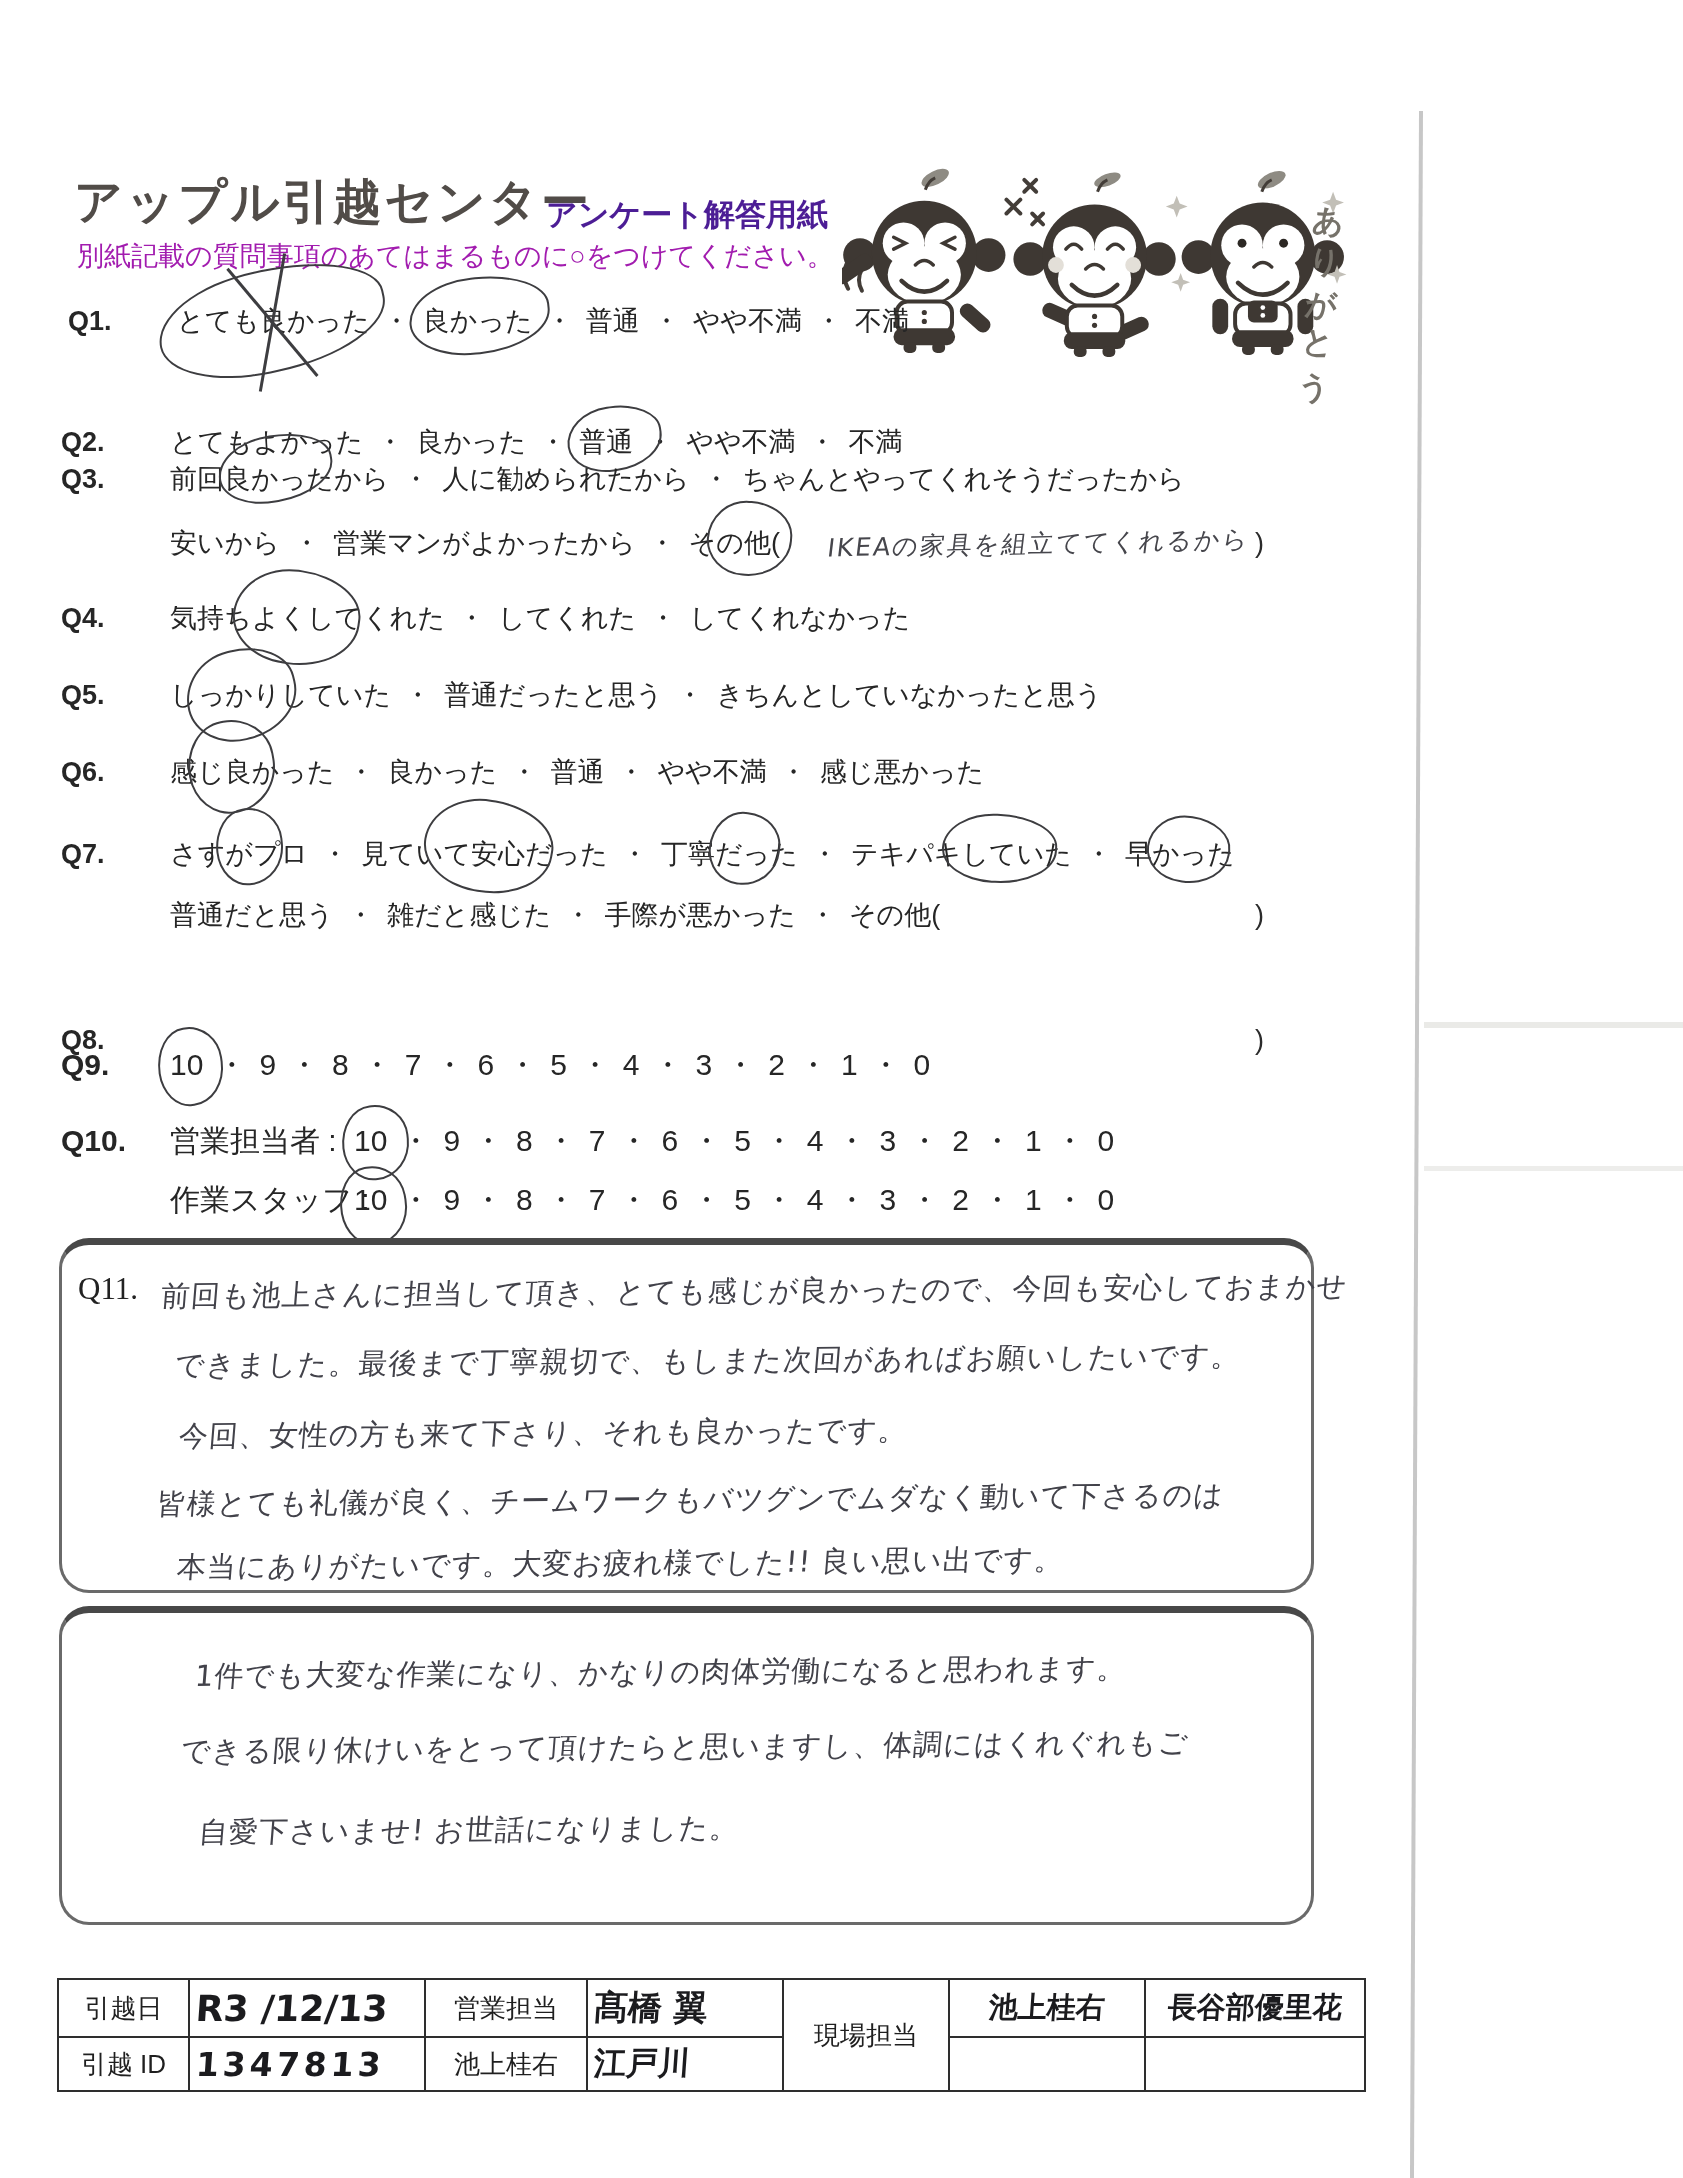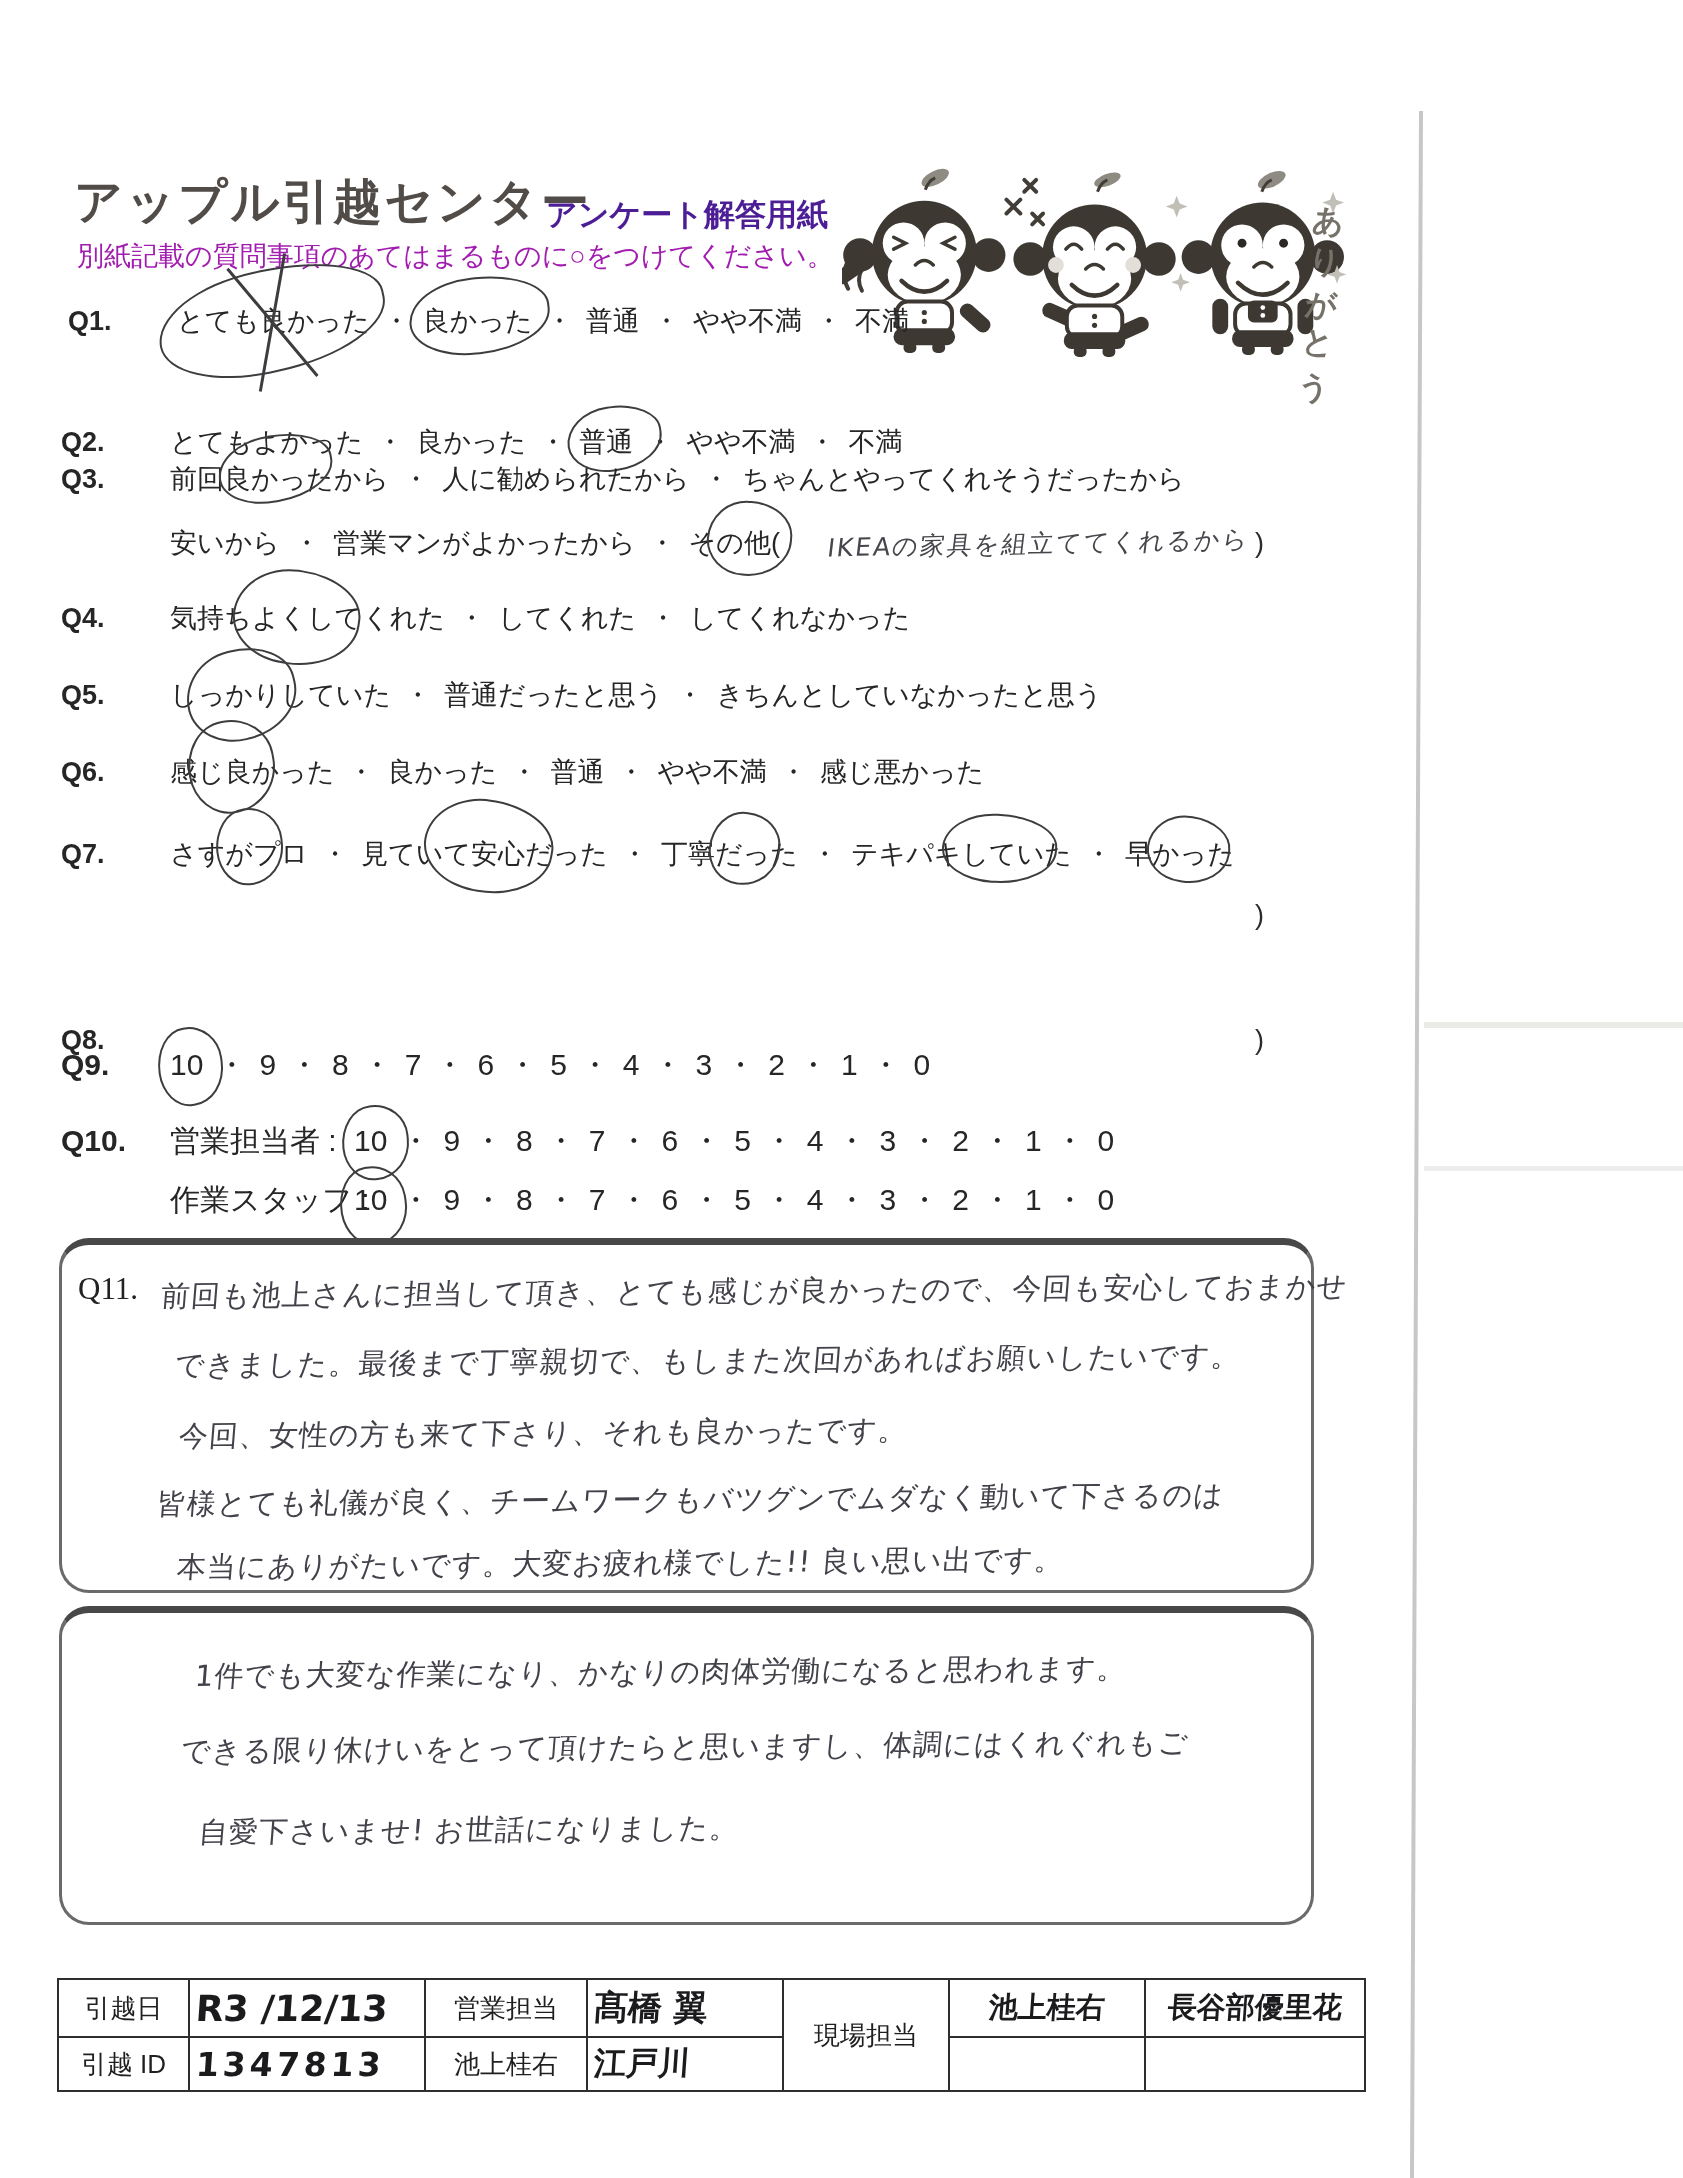--- a/index.html
+++ b/index.html
@@ -198,20 +198,21 @@
       <div class="q-line" style="top: 754px;">
         <span class="q-label">Q6.</span>
         <span class="q-opts" style="left: 170px;"><span class="q-opt">感じ良かった<i class="mark" style="left: 18px; top: -34px; width: 83px; height: 89px; transform: rotate(-10deg);"></i></span><span class="sep">・</span><span class="q-opt">良かった</span><span class="sep">・</span><span class="q-opt">普通</span><span class="sep">・</span><span class="q-opt">やや不満</span><span class="sep">・</span><span class="q-opt">感じ悪かった</span></span>
       </div>
       <div class="q-line" style="top: 836px;">
         <span class="q-label">Q7.</span>
         <span class="q-opts" style="left: 170px;"><span class="q-opt">さすがプロ<i class="mark" style="left: 46px; top: -28px; width: 63px; height: 73px; transform: rotate(-6deg);"></i></span><span class="sep">・</span><span class="q-opt">見ていて安心だった<i class="mark" style="left: 63px; top: -36px; width: 125px; height: 89px; transform: rotate(10deg);"></i></span><span class="sep">・</span><span class="q-opt">丁寧だった<i class="mark" style="left: 48px; top: -24px; width: 67px; height: 69px; transform: rotate(6deg);"></i></span><span class="sep">・</span><span class="q-opt">テキパキしていた<i class="mark" style="left: 91px; top: -22px; width: 111px; height: 65px; transform: rotate(3deg);"></i></span><span class="sep">・</span><span class="q-opt">早かった<i class="mark" style="left: 22px; top: -20px; width: 79px; height: 63px; transform: rotate(8deg);"></i></span></span>
       </div>
       <div class="q-line" style="top: 897px;">
         <span class="q-opt abs-x" style="left: 1255px;">)</span>
+        <span class="q-opts" style="left: 170px;"><span class="q-opt">普通だと思う</span><span class="sep">・</span><span class="q-opt">雑だと感じた</span><span class="sep">・</span><span class="q-opt">手際が悪かった</span><span class="sep">・</span><span class="q-opt">その他(</span></span>
       </div>
       <div class="q-line" style="top: 1022px;">
         <span class="q-label">Q8.</span>
         <span class="q-opt abs-x" style="left: 1255px;">)</span>
       </div>
       <div class="q-line" style="top: 1047px; font-size: 30px;">
         <span class="q-label">Q9.</span>
         <span class="q-opts" style="left: 170px;"><span class="q-opt">10<i class="mark" style="left: -12px; top: -20px; width: 61px; height: 75px; transform: rotate(-8deg);"></i></span><span class="sep">・</span><span class="q-opt">9</span><span class="sep">・</span><span class="q-opt">8</span><span class="sep">・</span><span class="q-opt">7</span><span class="sep">・</span><span class="q-opt">6</span><span class="sep">・</span><span class="q-opt">5</span><span class="sep">・</span><span class="q-opt">4</span><span class="sep">・</span><span class="q-opt">3</span><span class="sep">・</span><span class="q-opt">2</span><span class="sep">・</span><span class="q-opt">1</span><span class="sep">・</span><span class="q-opt">0</span></span>
       </div>
       <div class="q-line" style="top: 1123px; font-size: 30px;">

